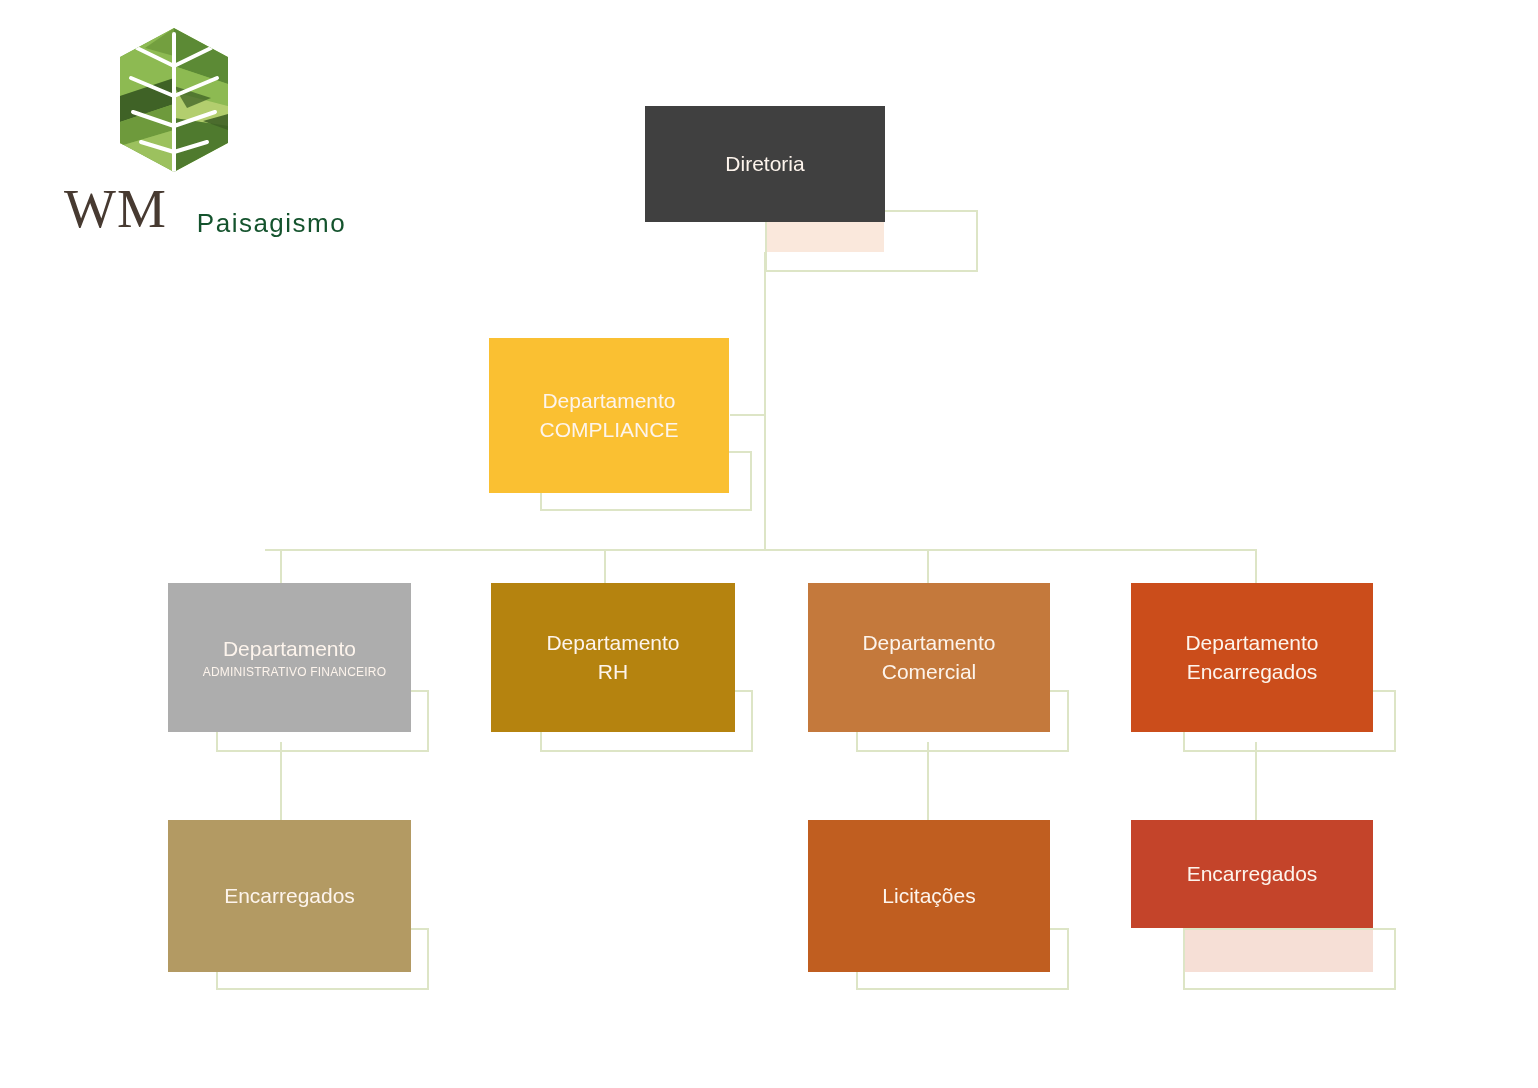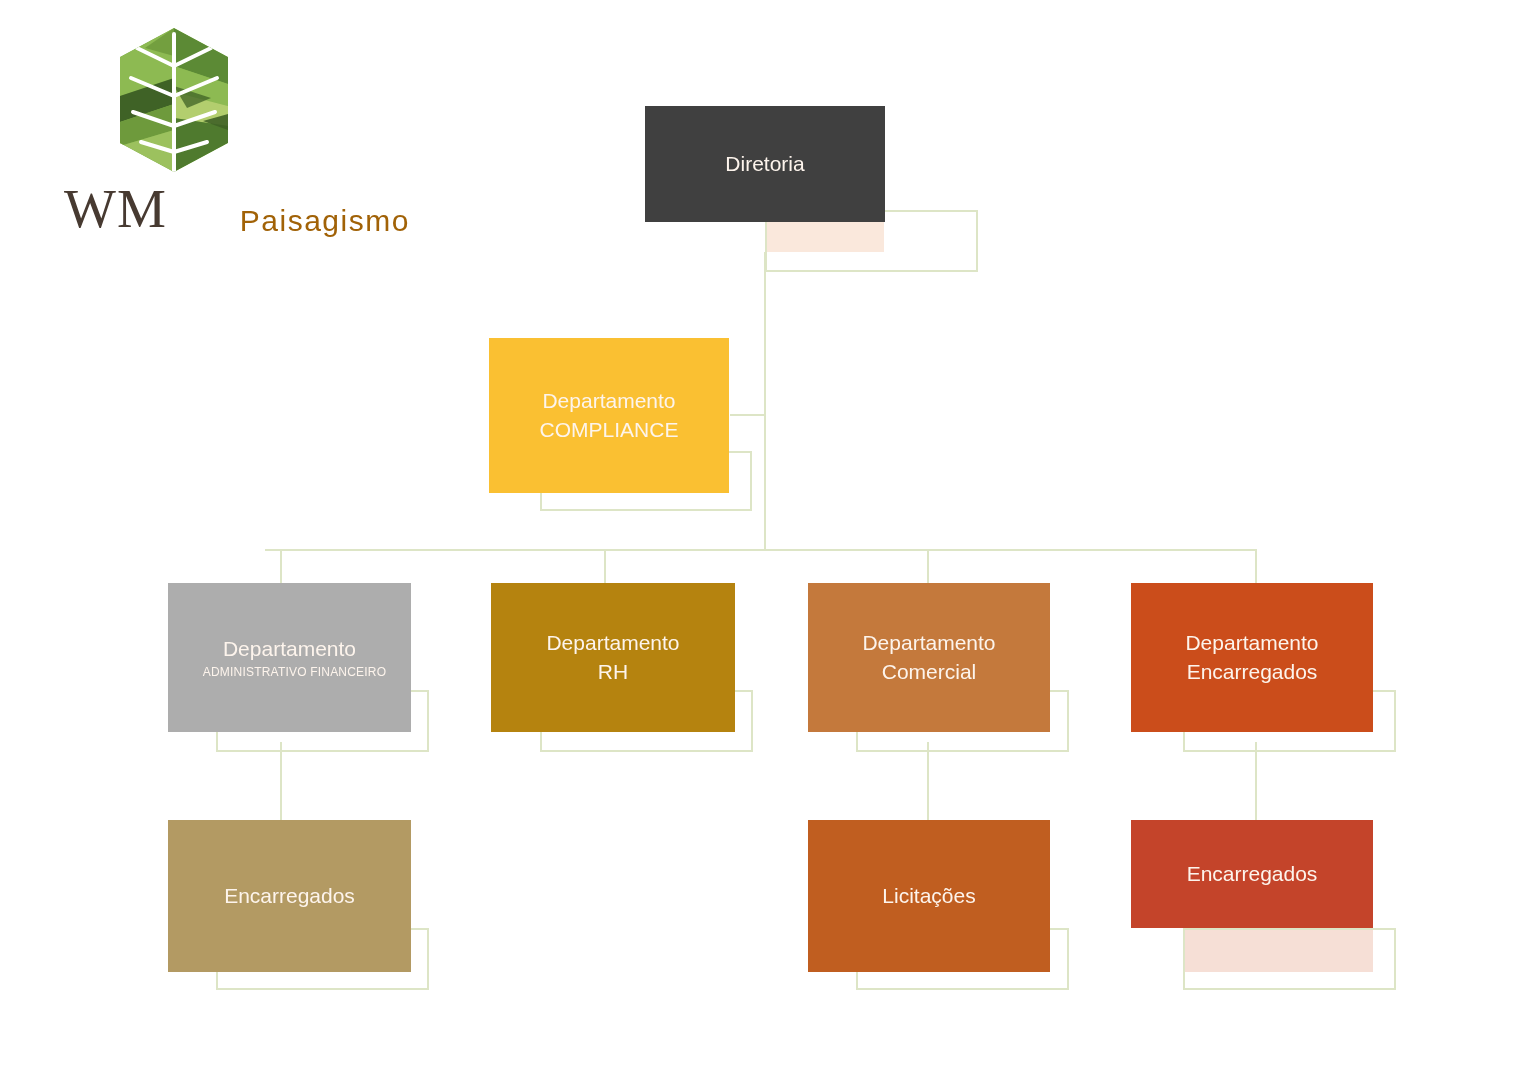--- a/index.html
+++ b/index.html
@@ -54,26 +54,25 @@
     width: 2px;
     height: 56px;
     background: #8fae63;
     margin: 0 14px 0 16px;
     align-self: flex-end;
     position: relative;
     top: 4px;
   }
   #logo-sub {
     font-family: "Liberation Sans", sans-serif;
-    font-size: 30px;
+    font-size: 26px;
     letter-spacing: 1.5px;
-    color: #a16207;
+    color: #14532d;
     line-height: 1;
     font-weight: 400;
-    margin-left: 43px;
   }
 
   
   .conn {
     position: absolute;
     background: #dde5c6;
   }
   .conn-v { width: 2px; }
   .conn-h { height: 2px; }
 

